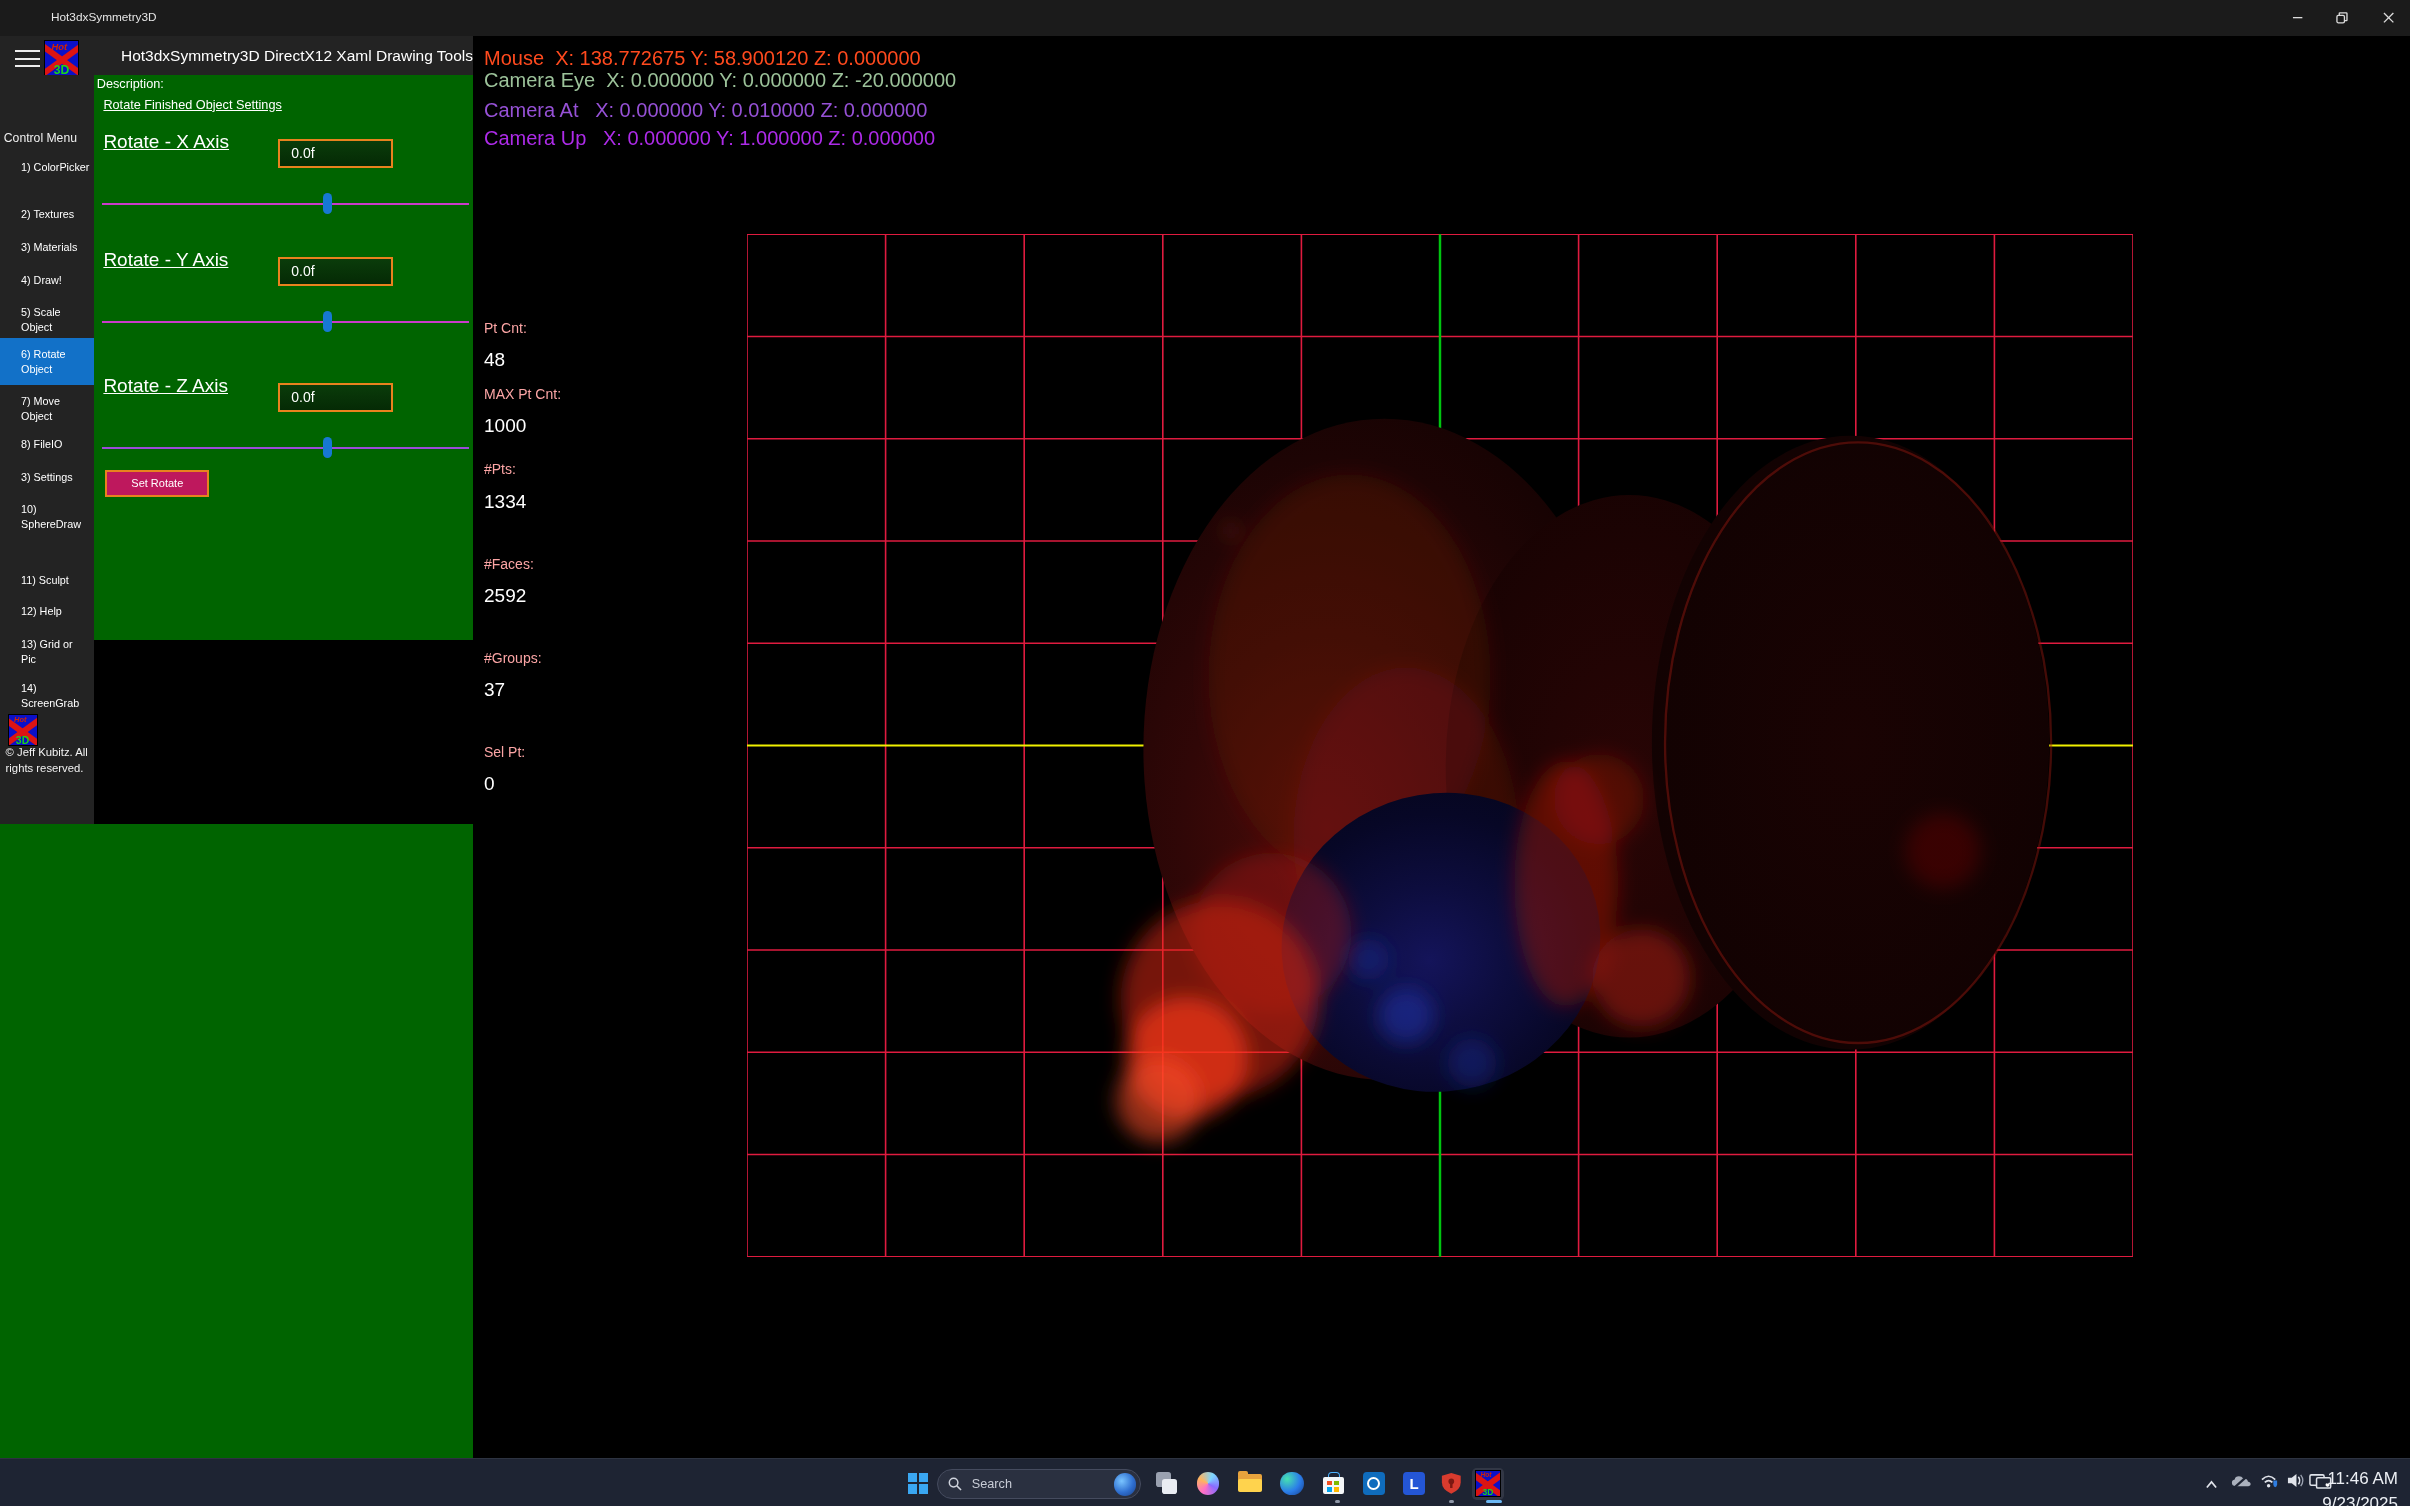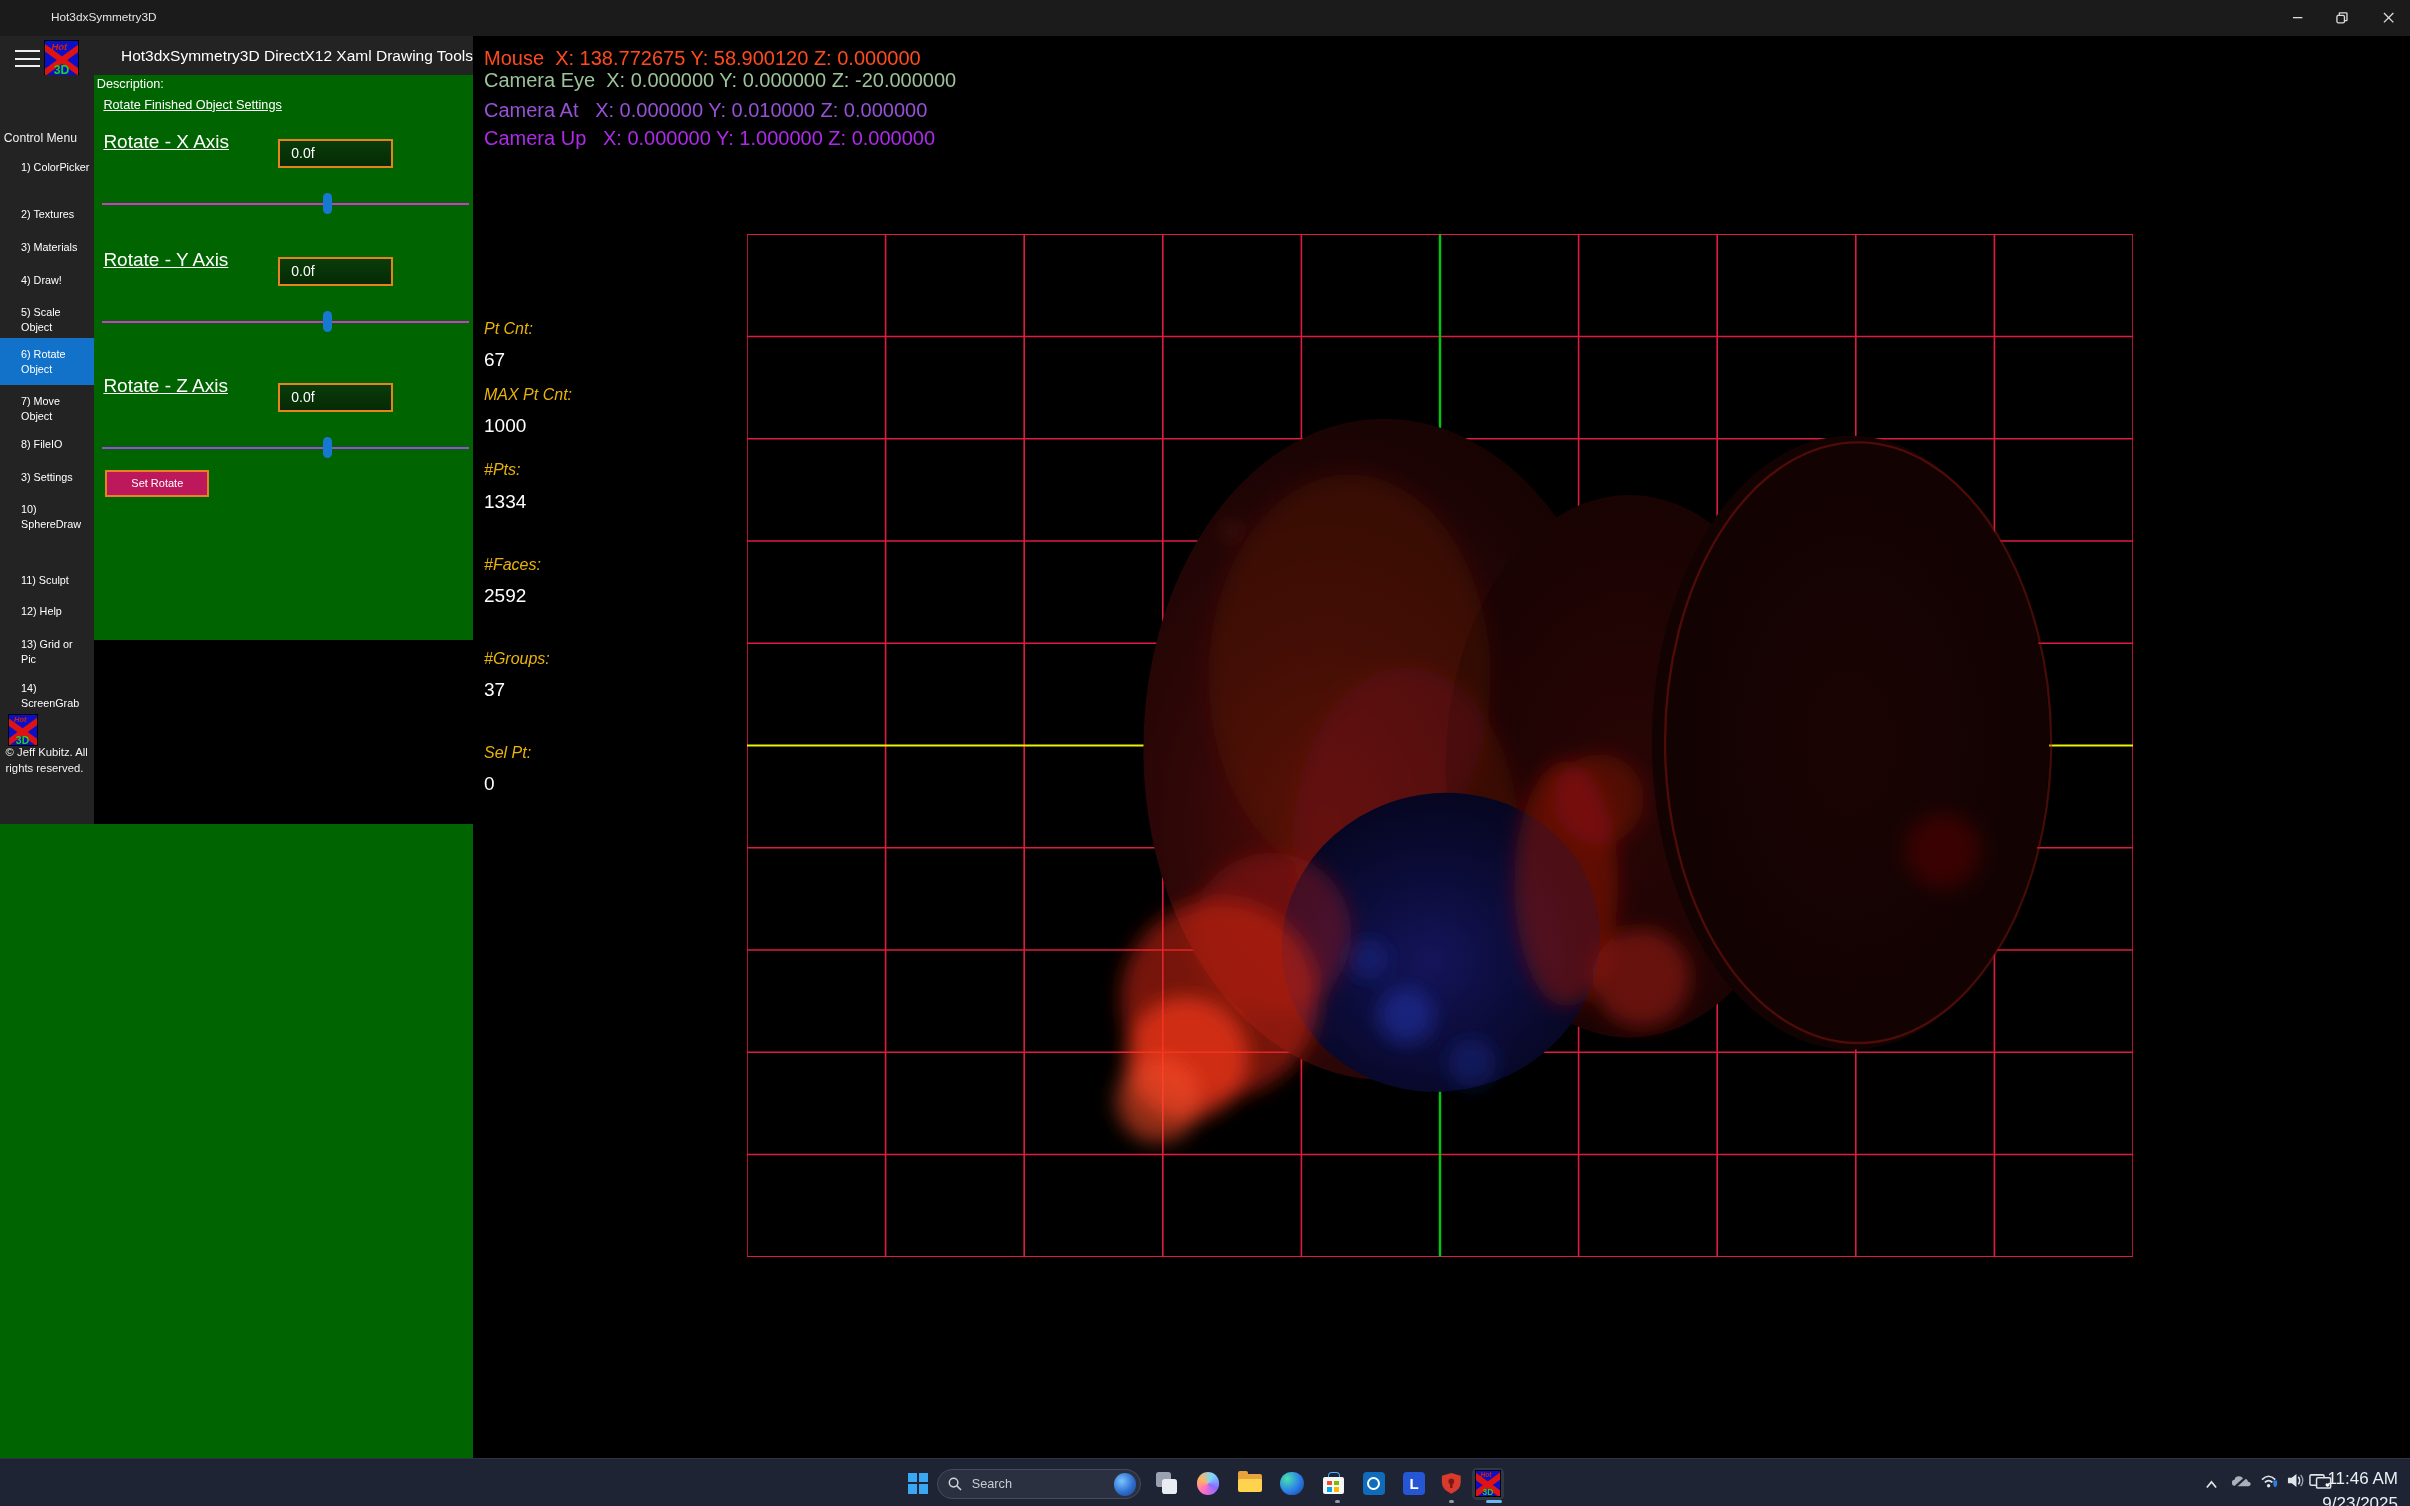--- a/index.html
+++ b/index.html
@@ -48,21 +48,21 @@
   #setrotate{position:absolute;left:11.3px;top:395px;width:100px;height:22.6px;background:#be185d;border:2.8px solid #e8821e;
              color:#fff;font-size:11px;display:flex;align-items:center;justify-content:center;cursor:pointer;}
 
   
   #bluepanel{left:94px;top:725px;width:379px;height:99px;background:#02028c;}
   #bluepanel .btext{position:absolute;left:11.3px;top:9.4px;font-size:14px;font-weight:bold;}
   #greenlower{left:0;top:824px;width:473px;height:634px;background:#006400;}
 
   
   .readline{position:absolute;left:484px;font-size:20px;white-space:pre;}
-  .statlabel{position:absolute;left:484px;font-size:16px;color:#eab308;font-style:italic;}
+  .statlabel{position:absolute;left:484px;font-size:14px;color:#fca5a5;}
   .statvalue{position:absolute;left:484px;font-size:19px;color:#fff;}
 
   
   #taskbar{left:0;top:1458px;width:2411px;height:49px;background:#1e2433;border-top:0.9px solid rgba(255,255,255,0.07);}
   .tbicon{position:absolute;top:8.5px;width:32px;height:32px;border-radius:4.7px;display:flex;align-items:center;justify-content:center;cursor:pointer;}
   #startbtn .sq{position:absolute;width:9.4px;height:9.4px;background:#3aa7f2;}
   #searchpill{position:absolute;left:937px;top:10.4px;width:202px;height:28px;border-radius:15px;background:#2a3040;
               border:0.9px solid #454b5e;display:flex;align-items:center;cursor:text;}
   #searchpill .stext{color:#c8ccd6;font-size:12.7px;margin-left:9.4px;flex:1;}
   #bingball{width:22.6px;height:22.6px;border-radius:50%;margin-right:3.8px;
@@ -179,21 +179,21 @@
   <div id="greenlower" class="abs"></div>
 
   <div id="readouts">
       <div class="readline abs" style="top: 47px; color: rgb(255, 74, 30);">Mouse  X: 138.772675 Y: 58.900120 Z: 0.000000</div>
       <div class="readline abs" style="top: 69px; color: rgb(156, 194, 154);">Camera Eye  X: 0.000000 Y: 0.000000 Z: -20.000000</div>
       <div class="readline abs" style="top: 99px; color: rgb(150, 81, 214);">Camera At   X: 0.000000 Y: 0.010000 Z: 0.000000</div>
       <div class="readline abs" style="top: 127px; color: rgb(173, 43, 232);">Camera Up   X: 0.000000 Y: 1.000000 Z: 0.000000</div>
     </div>
   <div id="stats">
       <div class="statlabel abs" style="top: 320px;">Pt Cnt:</div>
-      <div class="statvalue abs" style="top: 349px;">67</div>
+      <div class="statvalue abs" style="top: 349px;">48</div>
       <div class="statlabel abs" style="top: 386px;">MAX Pt Cnt:</div>
       <div class="statvalue abs" style="top: 415px;">1000</div>
       <div class="statlabel abs" style="top: 461px;">#Pts:</div>
       <div class="statvalue abs" style="top: 491px;">1334</div>
       <div class="statlabel abs" style="top: 556px;">#Faces:</div>
       <div class="statvalue abs" style="top: 585px;">2592</div>
       <div class="statlabel abs" style="top: 650px;">#Groups:</div>
       <div class="statvalue abs" style="top: 679px;">37</div>
       <div class="statlabel abs" style="top: 744px;">Sel Pt:</div>
       <div class="statvalue abs" style="top: 773px;">0</div>

